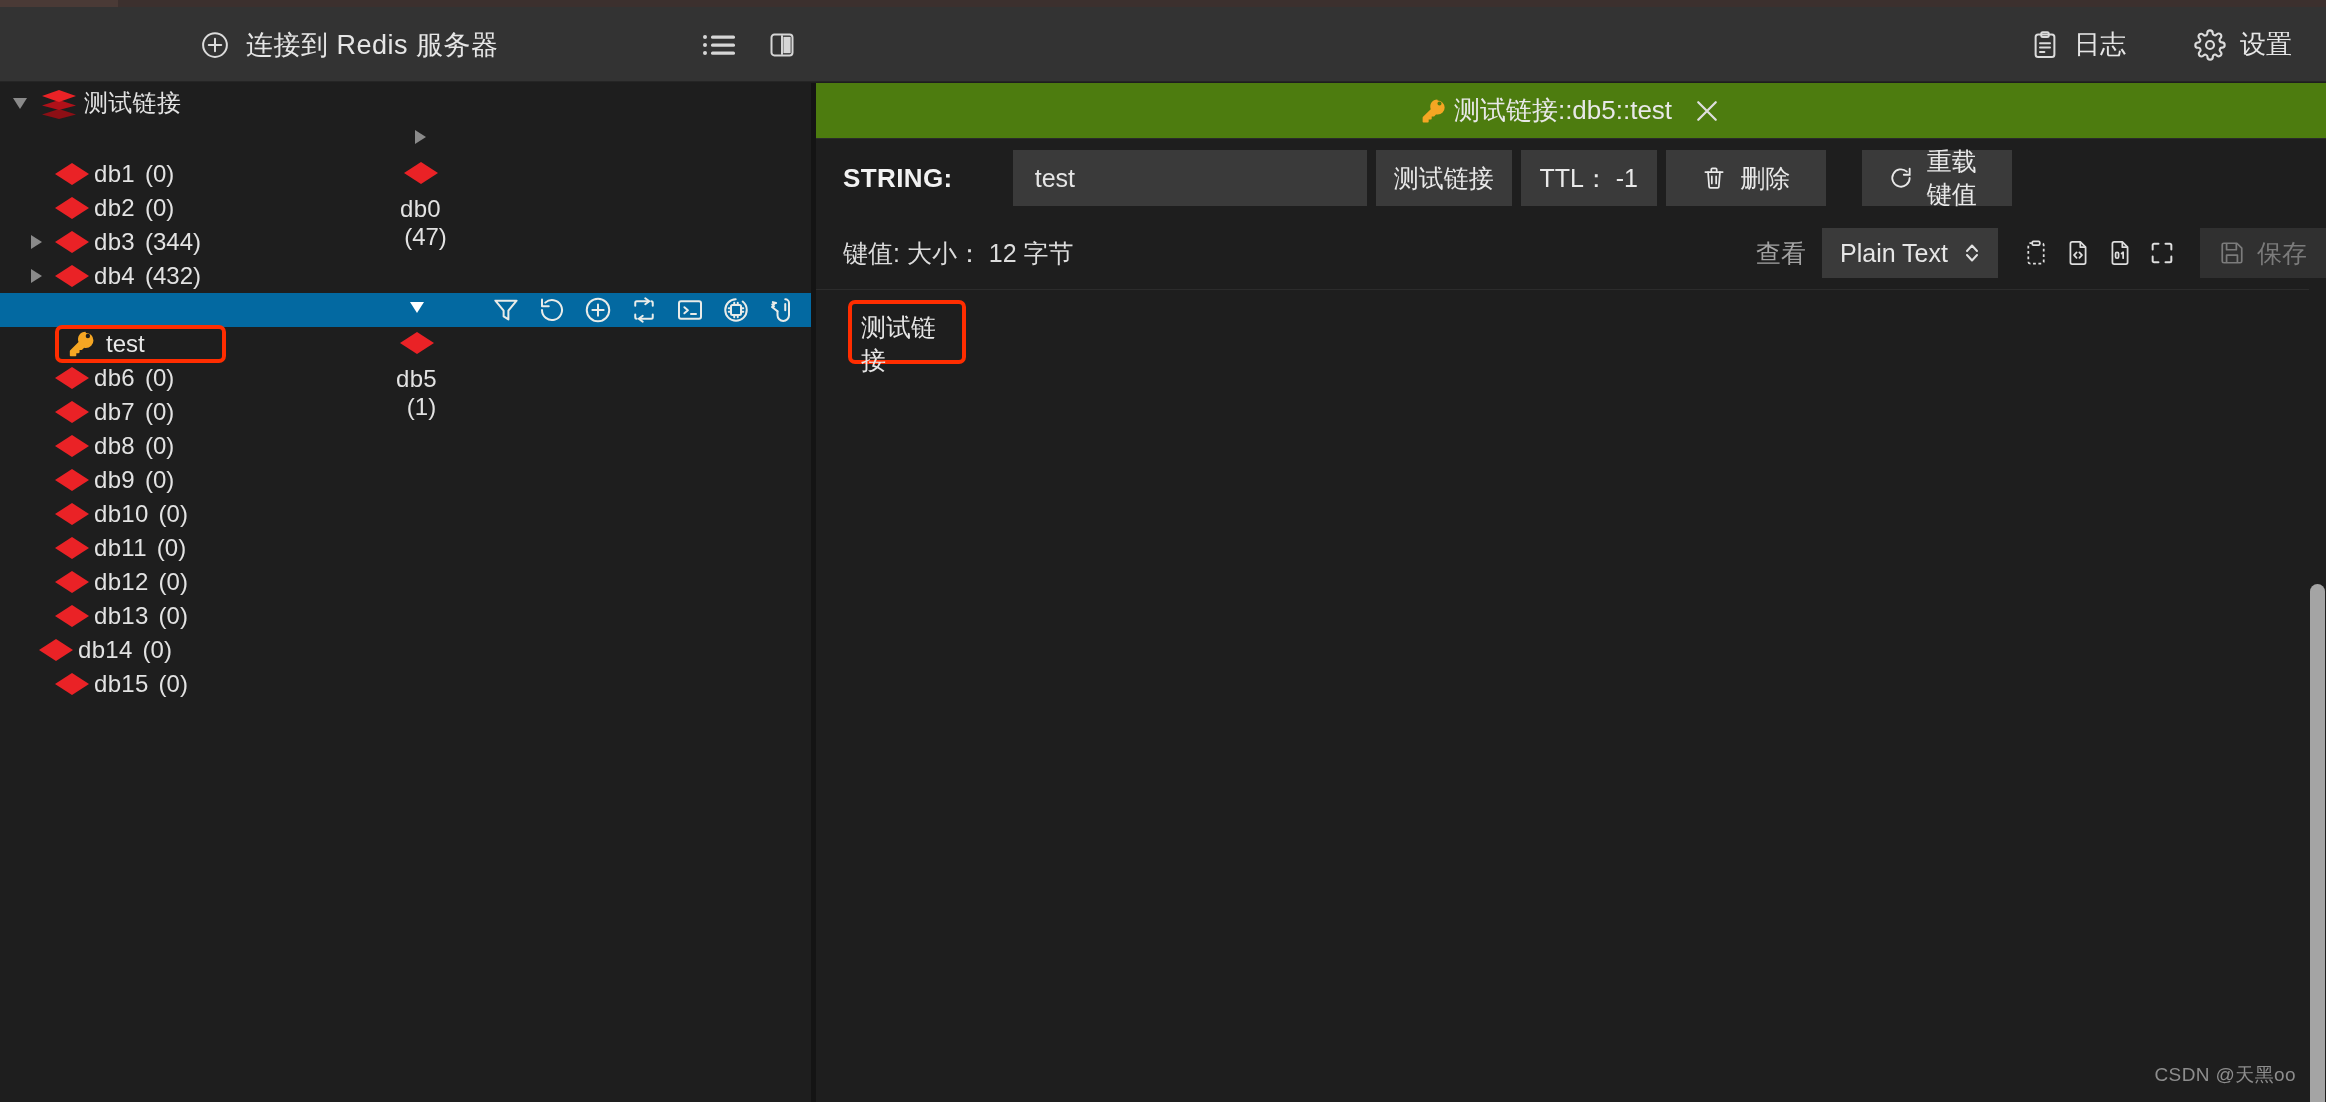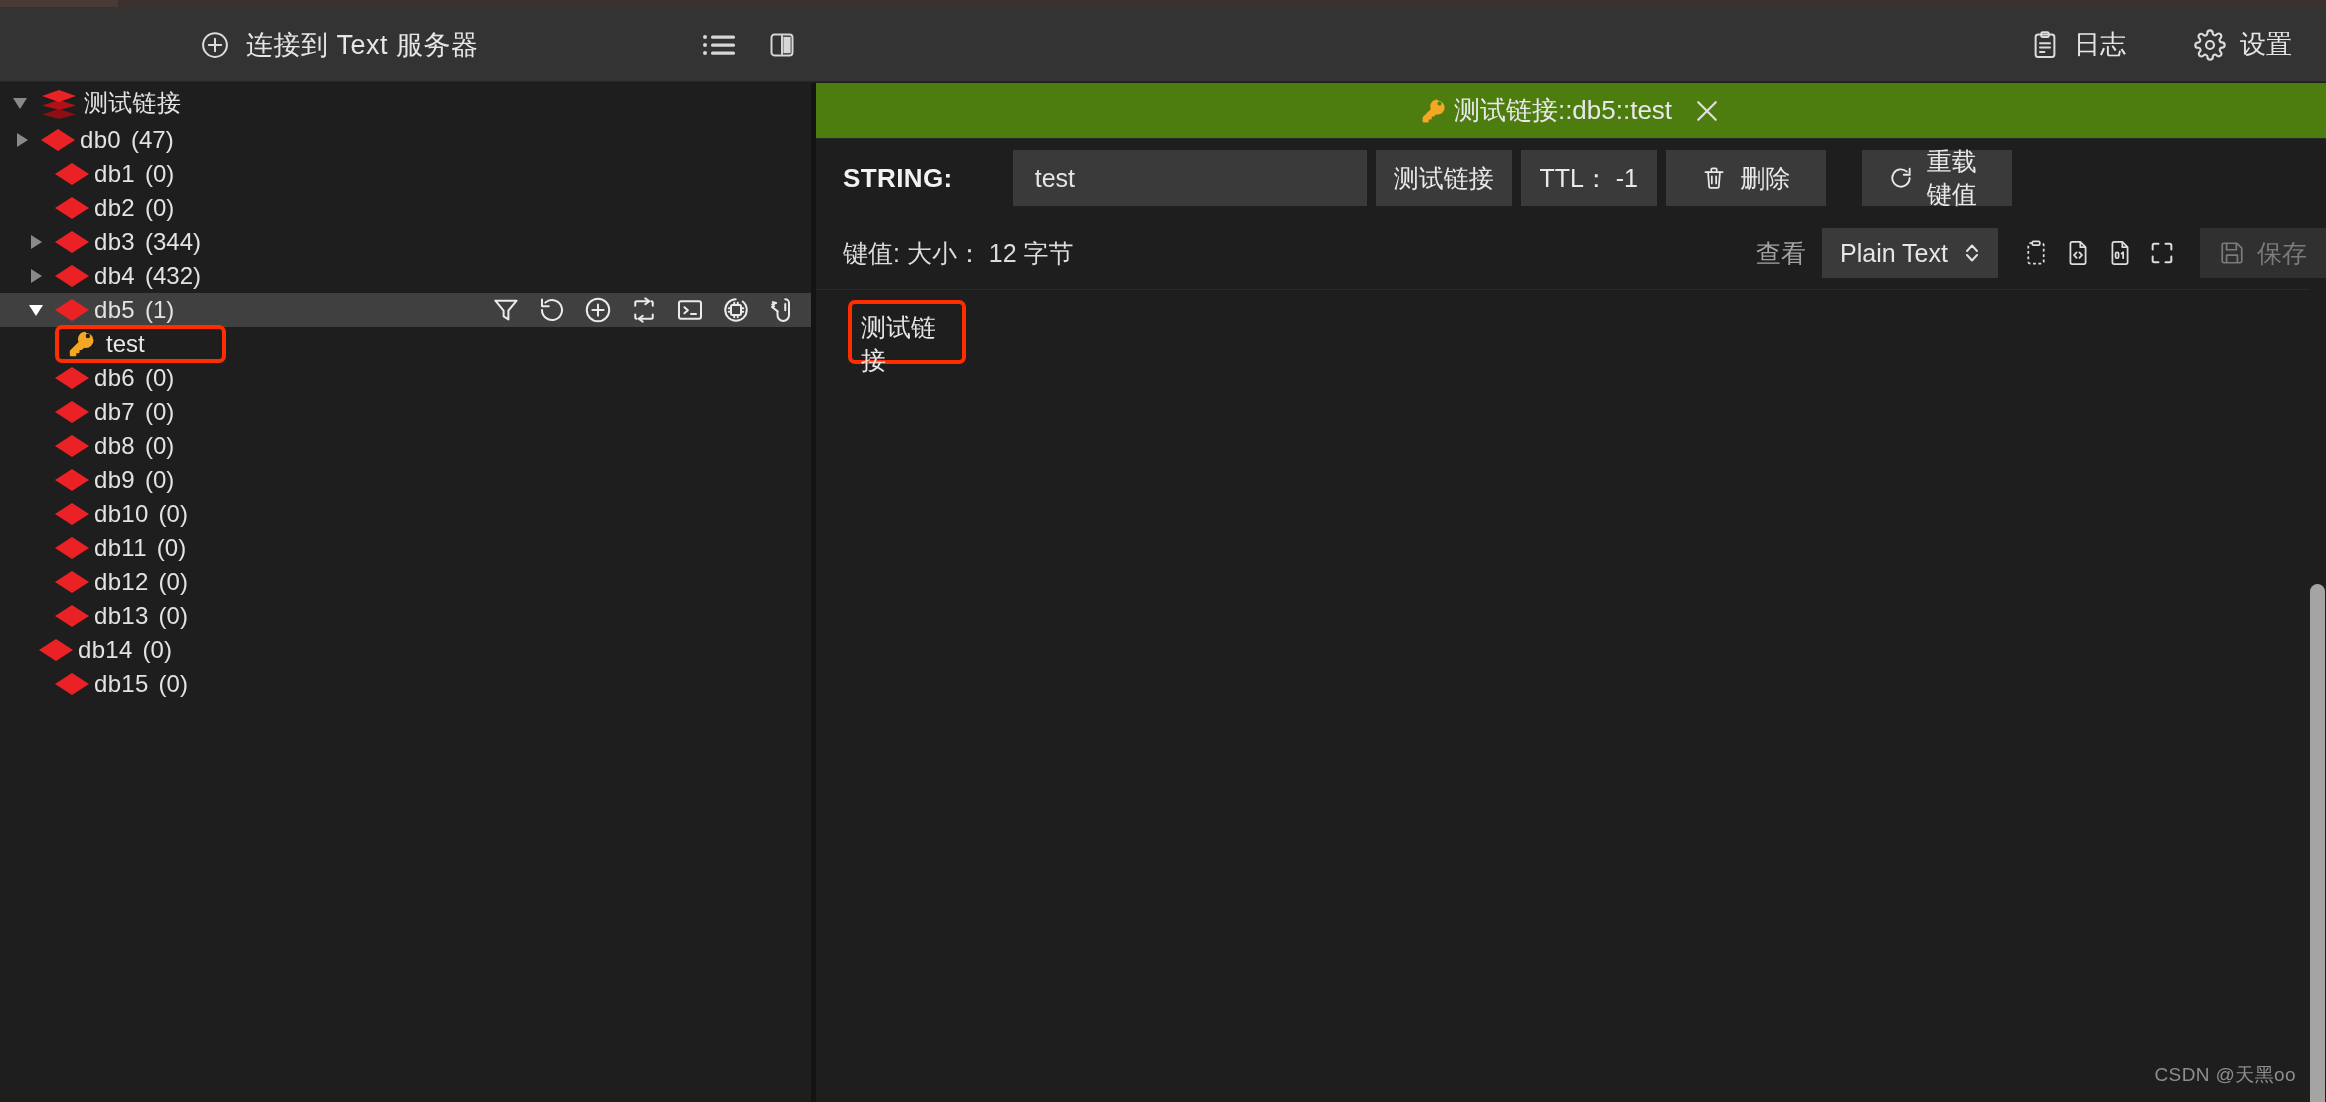--- a/index.html
+++ b/index.html
@@ -67,21 +67,21 @@
     width:0;height:0;border-left:11px solid #8a8a8a;
     border-top:7px solid transparent;border-bottom:7px solid transparent;
   }
   .arrow-down {
     width:0;height:0;border-top:11px solid #8a8a8a;
     border-left:7px solid transparent;border-right:7px solid transparent;
   }
   .tree-row.selected .arrow-down { border-top-color:#ffffff; }
   .tree-row .label { font-size:24px; letter-spacing:0.3px; }
   .tree-row .count { font-size:24px; margin-left:10px; color:#e2e2e2; }
-  .tree-row.selected { background:#404040; }
+  .tree-row.selected { background:#0369a1;flex-direction:column; }
   .db-icon { flex:0 0 44px; display:flex; align-items:center; justify-content:center; }
   .conn-icon { flex:0 0 50px; display:flex; align-items:center; justify-content:center; }
 
   .db-toolbar {
     position:absolute; right:14px; top:0; height:34px;
     display:flex; align-items:center; gap:16px;
   }
   .db-toolbar .ic { cursor:pointer; display:flex; align-items:center; }
 
   
@@ -201,21 +201,21 @@
 
   <div class="toolbar">
 
     <div class="tb-connect">
       <span>
         <svg width="30" height="30" viewBox="0 0 24 24" fill="none" stroke="#dcdcdc" stroke-width="1.6">
           <circle cx="12" cy="12" r="9.5"></circle>
             <path d="M12 7v10M7 12h10" stroke-linecap="round"></path>
         </svg>
       </span>
-      <span>连接到 Text 服务器</span>
+      <span>连接到 Redis 服务器</span>
     </div>
 
     <div class="tb-icon-btn" style="left:690px;">
       <span>
         <svg width="34" height="28" viewBox="0 0 34 28">
           <g fill="#d6d6d6">
             <circle cx="3" cy="6" r="2"></circle>
               <rect x="9" y="4.4" width="24" height="3.4" rx="1.5"></rect>
             <circle cx="3" cy="14" r="2"></circle>
               <rect x="9" y="12.4" width="24" height="3.4" rx="1.5"></rect>
@@ -269,21 +269,21 @@
         <svg width="40" height="34" viewBox="0 0 40 34">
           <path d="M20 23 L37 28.5 L20 33 L3 28.5 Z" fill="#8d0f15"></path>
           <path d="M20 14 L37 19.5 L20 24 L3 19.5 Z" fill="#b01119"></path>
           <path d="M20 4 L37 10 L20 16 L3 10 Z" fill="#ea2226"></path>
         </svg>
       </span>
       <span class="label">测试链接</span>
     </div>
 
     <div id="db-list">
-        <div class="tree-row" style="padding-left: 8px;">
+        <div class="tree-row" style="padding-left: 30px; flex-direction: column;">
           <span class="arrow">
             <span class="arrow-right"></span>
           </span>
           <span class="db-icon">
             <svg width="40" height="26" viewBox="0 0 40 26">
               <path d="M20 2 L37 13 L20 24 L3 13 Z" fill="#ea2226"></path>
             </svg>
           </span>
           <span class="label">db0</span>
           <span class="count">(47)</span>

